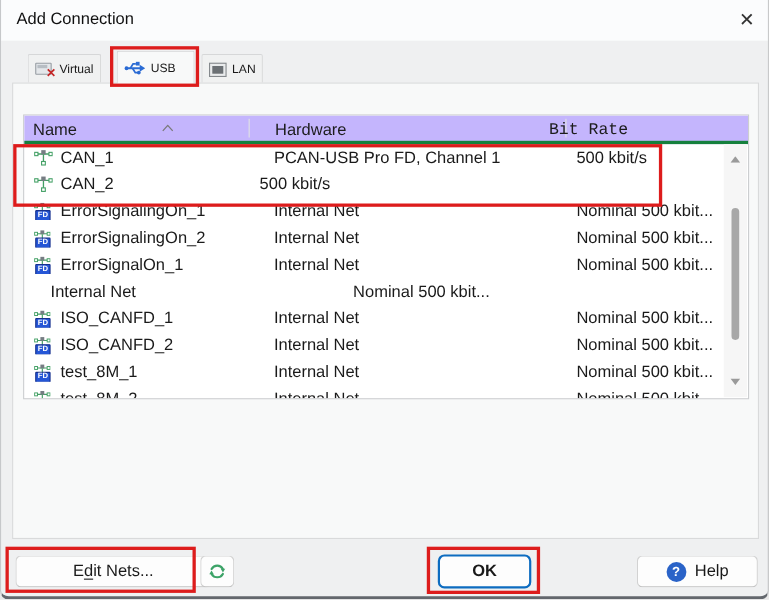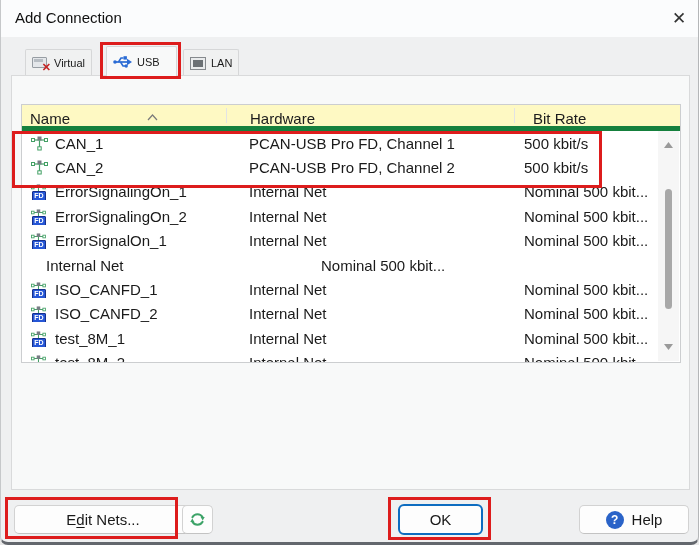--- a/index.html
+++ b/index.html
@@ -17,21 +17,21 @@
   .tab{top:49px;height:27px;background:#f0f1f1;border:1px solid #d6d7d8;border-bottom:none;
        border-radius:2px 2px 0 0;display:flex;align-items:center;gap:5px;padding:0 6px;}
   .tab.active{top:46px;height:30px;background:#f8f9f9;z-index:3;}
   .tab-label{font-size:11px;}
   
   .panel{left:10px;top:75px;width:679px;height:415px;background:#f8f9f9;border:1px solid #d9dadb;z-index:1;}
   .lbl{font-size:15px;color:#161616;}
   .mn{text-decoration:underline;text-underline-offset:2px;}
   
   .listbox{left:20px;top:104px;width:660px;height:259px;background:#fff;border:1px solid #ccced0;z-index:2;overflow:hidden;}
-  .lheader{position:relative;height:26px;border-bottom:5px solid #15803d;background:#fef9c3;}
+  .lheader{position:relative;height:26px;border-bottom:3px solid #15803d;background:#c4b5fd;}
   .lheader .htext{position:absolute;top:5px;font-size:15px;color:#1c1c1c;}
   .hdiv{position:absolute;top:3px;bottom:3px;width:1px;background:#e2e3e4;}
   .rows{position:absolute;left:0;top:26px;right:0;bottom:0;overflow:hidden;}
   .lrow{display:flex;height:24.4px;align-items:center;}
   .c1{width:203px;padding-left:9px;display:flex;align-items:center;overflow:hidden;white-space:nowrap;}
   .c2{width:288px;padding-left:24px;overflow:hidden;white-space:nowrap;}
   .c3{flex:1;padding-left:11px;overflow:hidden;white-space:nowrap;}
   .neticon{position:relative;width:21px;height:17px;flex:0 0 21px;margin-right:3px;}
   .neticon svg.tnet{position:absolute;left:0;top:1px;}
   .lrow.fd .neticon svg.tnet{transform:scale(.88);transform-origin:top left;}
@@ -46,21 +46,21 @@
   .rightlbl{text-align:right;}
   .field{background:#fff;border:1px solid #cfcfcf;border-bottom:1px solid #929292;border-radius:3px;
          font-size:15px;color:#141414;padding:0 8px;}
   input.field{outline:none;}
   .combo{display:flex;align-items:center;justify-content:space-between;}
   .checkbox{width:17px;height:17px;background:#0067c0;border:1px solid #0067c0;border-radius:4px;
             display:flex;align-items:center;justify-content:center;}
   
   .btn{background:#fdfdfd;border:1px solid #d2d2d2;border-bottom-color:#c3c3c3;border-radius:5px;
        font-size:15px;color:#191919;display:flex;align-items:center;justify-content:center;gap:8px;}
-  .btn.default{border:2px solid #0d6cc0;border-radius:6px;}
+  .btn.default{border:2px solid #0d6cc0;border-radius:6px;font-weight:bold;}
   .helpicon{width:18px;height:18px;border-radius:50%;background:#2a63c8;color:#fff;font-weight:bold;
             font-size:12px;display:flex;align-items:center;justify-content:center;}
   
   .vicon{position:relative;width:17px;height:13px;}
   .vicon .card{position:absolute;left:0;top:0;width:15px;height:11px;background:#e4e7ea;border:1px solid #979da3;border-radius:1px;}
   .vicon .dot{position:absolute;left:2px;top:2px;width:9px;height:3px;background:#b7bdc3;}
   .vicon .vx{position:absolute;right:-2px;bottom:-3px;color:#c42525;font-weight:bold;font-size:11px;line-height:11px;}
   .lanicon{position:relative;width:16px;height:13px;background:#e9ebec;border:1px solid #85898d;}
   .lanicon .port{position:absolute;left:2px;top:2px;width:10px;height:7px;background:#6b7074;}
   
@@ -112,21 +112,21 @@
     <div class="lheader">
       <span class="htext" style="left:8px;">Name</span>
       <span class="abs" style="left:125px;top:2px;">
         <svg width="11" height="7" viewBox="0 0 11 7">
             <polyline points="1,6 5.5,1 10,6" fill="none" stroke="#7a7a7a" stroke-width="1.2"></polyline>
           </svg>
       </span>
       <span class="hdiv" style="left:204px;"></span>
       <span class="htext" style="left:228px;">Hardware</span>
       <span class="hdiv" style="left:492px;"></span>
-      <span class="htext" style="left:511px;">Bit Rate</span>
+      <span class="htext" style="left:477px;font-family:Liberation Mono, monospace;">Bit Rate</span>
     </div>
     <div class="rows">
         <div class="lrow">
       <span class="c1">
         <span class="neticon">
           <svg class="tnet" width="17" height="15" viewBox="0 0 17 15">
             <line x1="2" y1="4" x2="15" y2="4" stroke="#43a065" stroke-width="1.2"></line>
             <rect x="0.5" y="2.5" width="3" height="3" fill="#fff" stroke="#43a065"></rect>
             <rect x="13.5" y="2.5" width="3" height="3" fill="#fff" stroke="#43a065"></rect>
             <rect x="6.5" y="0.5" width="4" height="4" fill="#767d83"></rect>
@@ -148,21 +148,20 @@
             <rect x="0.5" y="2.5" width="3" height="3" fill="#fff" stroke="#43a065"></rect>
             <rect x="13.5" y="2.5" width="3" height="3" fill="#fff" stroke="#43a065"></rect>
             <rect x="6.5" y="0.5" width="4" height="4" fill="#767d83"></rect>
             <line x1="8.5" y1="4.5" x2="8.5" y2="11" stroke="#43a065" stroke-width="1.2"></line>
             <rect x="6.8" y="10.8" width="3.4" height="3.2" fill="#fff" stroke="#43a065"></rect>
           </svg>
 
         </span>
         <span>CAN_2</span>
       </span>
-      <span class="c2">PCAN-USB Pro FD, Channel 2</span>
       <span class="c3">500 kbit/s</span>
     </div>
         <div class="lrow fd">
       <span class="c1">
         <span class="neticon">
           <svg class="tnet" width="17" height="15" viewBox="0 0 17 15">
             <line x1="2" y1="4" x2="15" y2="4" stroke="#43a065" stroke-width="1.2"></line>
             <rect x="0.5" y="2.5" width="3" height="3" fill="#fff" stroke="#43a065"></rect>
             <rect x="13.5" y="2.5" width="3" height="3" fill="#fff" stroke="#43a065"></rect>
             <rect x="6.5" y="0.5" width="4" height="4" fill="#767d83"></rect>

